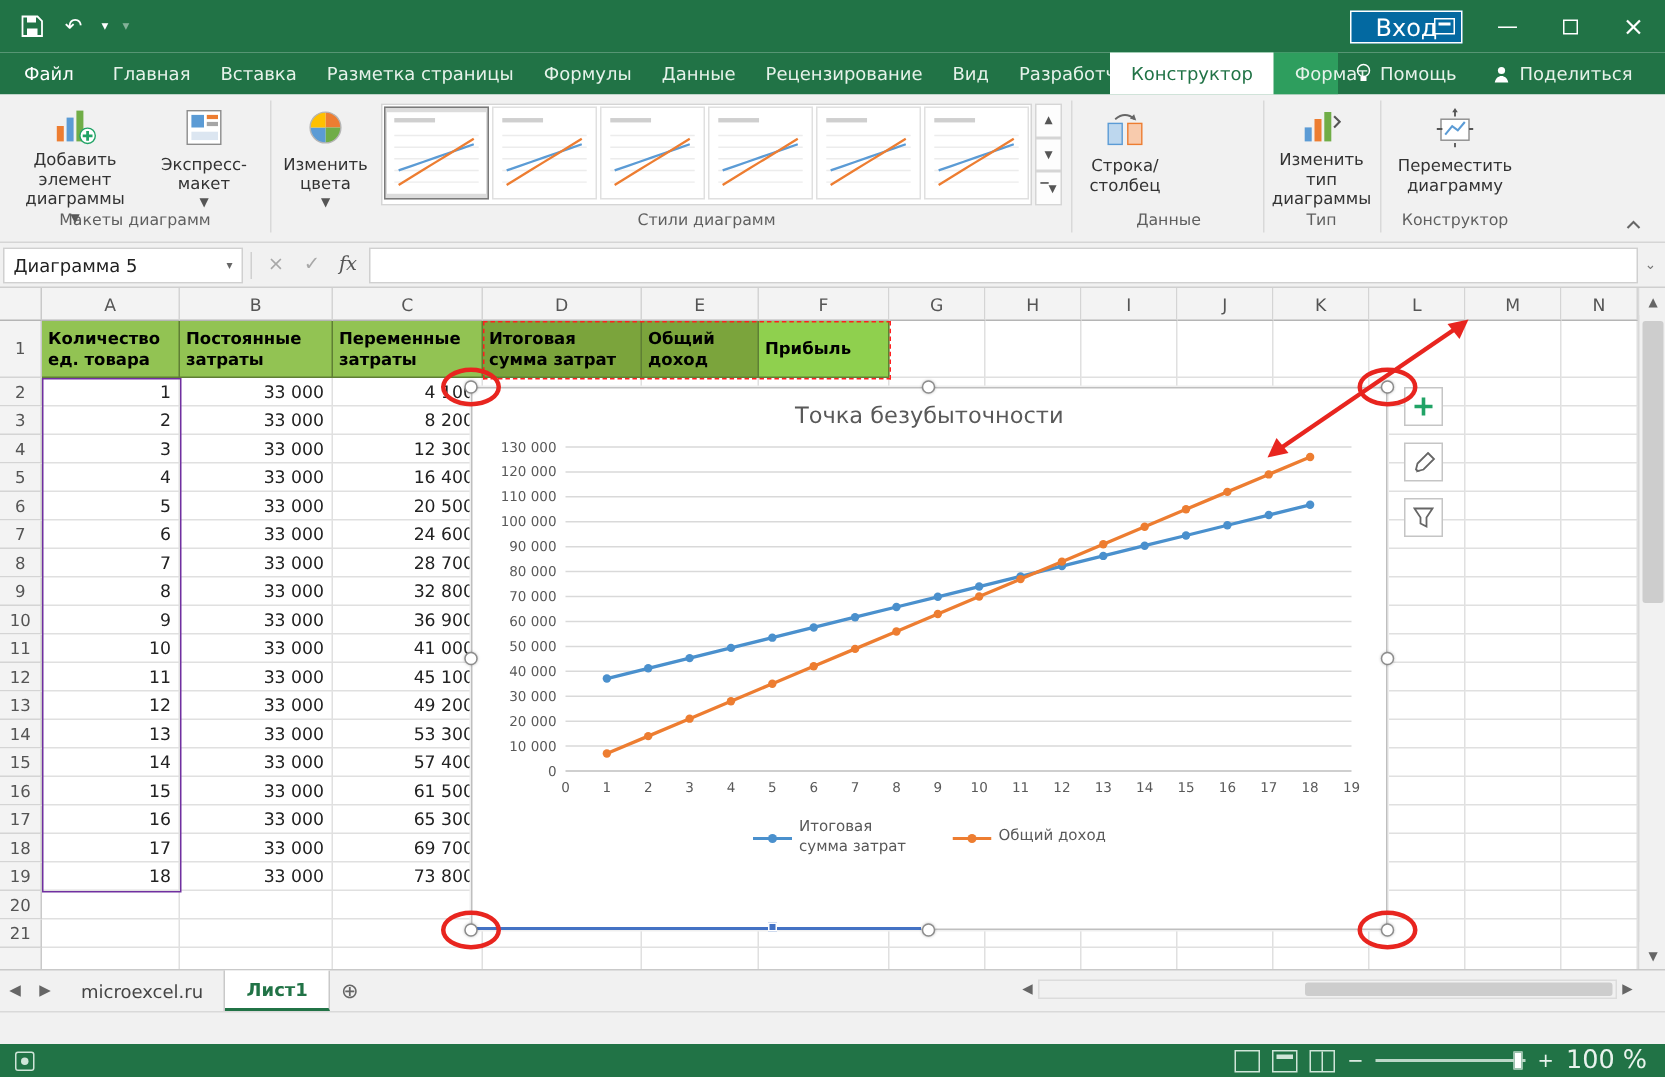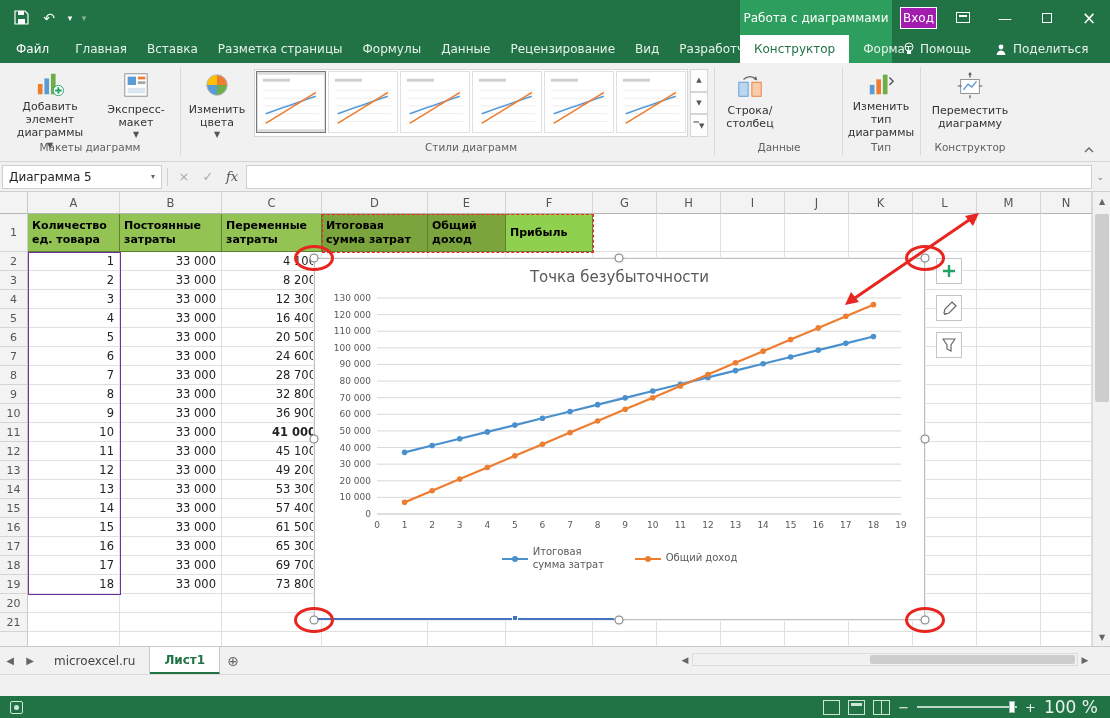--- a/index.html
+++ b/index.html
@@ -7,21 +7,21 @@
   body{font-family:"DejaVu Sans","Liberation Sans",sans-serif;font-size:12px;background:#fff;position:relative;color:#222}
 
   
   #titlebar{position:absolute;left:0;top:0;width:1110px;height:35px;background:#217346;color:#fff;display:flex;align-items:center}
   .qat{display:flex;align-items:center;gap:2px;padding-left:8px}
   .qat-btn{width:26px;height:26px;display:flex;align-items:center;justify-content:center;color:#fff;font-size:14px;cursor:default}
   .qat-btn.dim{opacity:.45}
   .qat-caret{font-size:9px;width:12px}
   #title-text{position:absolute;left:435px;transform:translateX(-50%);font-size:12.5px;color:#fff;white-space:nowrap}
   #context-label{position:absolute;left:740px;top:0;width:152px;height:35px;background:#2e9e5e;display:flex;align-items:center;justify-content:center;font-size:12px}
-  #signin-btn{position:absolute;left:900px;top:7px;height:22px;padding:0 2px;border:1px solid #fff;background:#a21caf;color:#fff;display:flex;align-items:center;font-size:12px}
+  #signin-btn{position:absolute;left:900px;top:7px;height:22px;padding:0 16px;border:1px solid #fff;background:#0369a1;color:#fff;display:flex;align-items:center;font-size:16px}
   #win-controls{position:absolute;right:0;top:0;height:35px;display:flex}
   .win-btn{width:42px;height:35px;display:flex;align-items:center;justify-content:center;color:#fff;font-size:14px}
   .maxbox{width:10px;height:10px;border:1px solid #fff;display:inline-block}
   .ribopt{width:14px;height:11px;border:1px solid #fff;display:inline-block;position:relative}
   .ribopt:after{content:"";position:absolute;left:2px;top:2px;width:8px;height:2px;background:#fff}
 
   
   #tabrow{position:absolute;left:0;top:35px;width:1110px;height:28px;background:#217346;display:flex;align-items:stretch}
   .rtab{display:flex;align-items:center;padding:0 10px;color:#e6f2ea;font-size:12px;white-space:nowrap;cursor:default}
   #file-tab{padding:0 16px;color:#fff}
@@ -129,21 +129,20 @@
       <svg width="15" height="15" viewBox="0 0 15 15">
           <path d="M1 1h10l3 3v10H1z" fill="none" stroke="#fff" stroke-width="1.2"></path>
           <rect x="4" y="9" width="7" height="5" fill="#fff"></rect>
           <rect x="4" y="1" width="6" height="4" fill="#fff"></rect>
         </svg>
     </div>
     <div class="qat-btn">↶</div>
     <div class="qat-btn qat-caret">▾</div>
     <div class="qat-btn dim qat-caret">▾</div>
   </div>
-  <div id="context-label">Работа с диаграммами</div>
   <div id="signin-btn">Вход</div>
   <div id="win-controls">
     <div class="win-btn">
         <span class="ribopt"></span>
       </div>
     <div class="win-btn">—</div>
     <div class="win-btn">
         <span class="maxbox"></span>
       </div>
     <div class="win-btn" style="font-size:17px">×</div>
@@ -574,21 +573,21 @@
         <div class="cell" style="width: 64px;"></div>
         <div class="cell" style="width: 64px;"></div>
         <div class="cell" style="width: 64px;"></div>
         <div class="cell" style="width: 64px;"></div>
         <div class="cell" style="width: 51px;"></div>
       </div>
       <div class="grow" style="height: 19px;">
         <div class="rowhdr">11</div>
         <div class="cell num" style="width: 92px;">10</div>
         <div class="cell num" style="width: 102px;">33 000</div>
-        <div class="cell num" style="width: 100px; font-weight: bold;">41 000</div>
+        <div class="cell num" style="width: 100px;">41 000</div>
         <div class="cell" style="width: 106px;"></div>
         <div class="cell" style="width: 78px;"></div>
         <div class="cell" style="width: 87px;"></div>
         <div class="cell" style="width: 64px;"></div>
         <div class="cell" style="width: 64px;"></div>
         <div class="cell" style="width: 64px;"></div>
         <div class="cell" style="width: 64px;"></div>
         <div class="cell" style="width: 64px;"></div>
         <div class="cell" style="width: 64px;"></div>
         <div class="cell" style="width: 64px;"></div>

